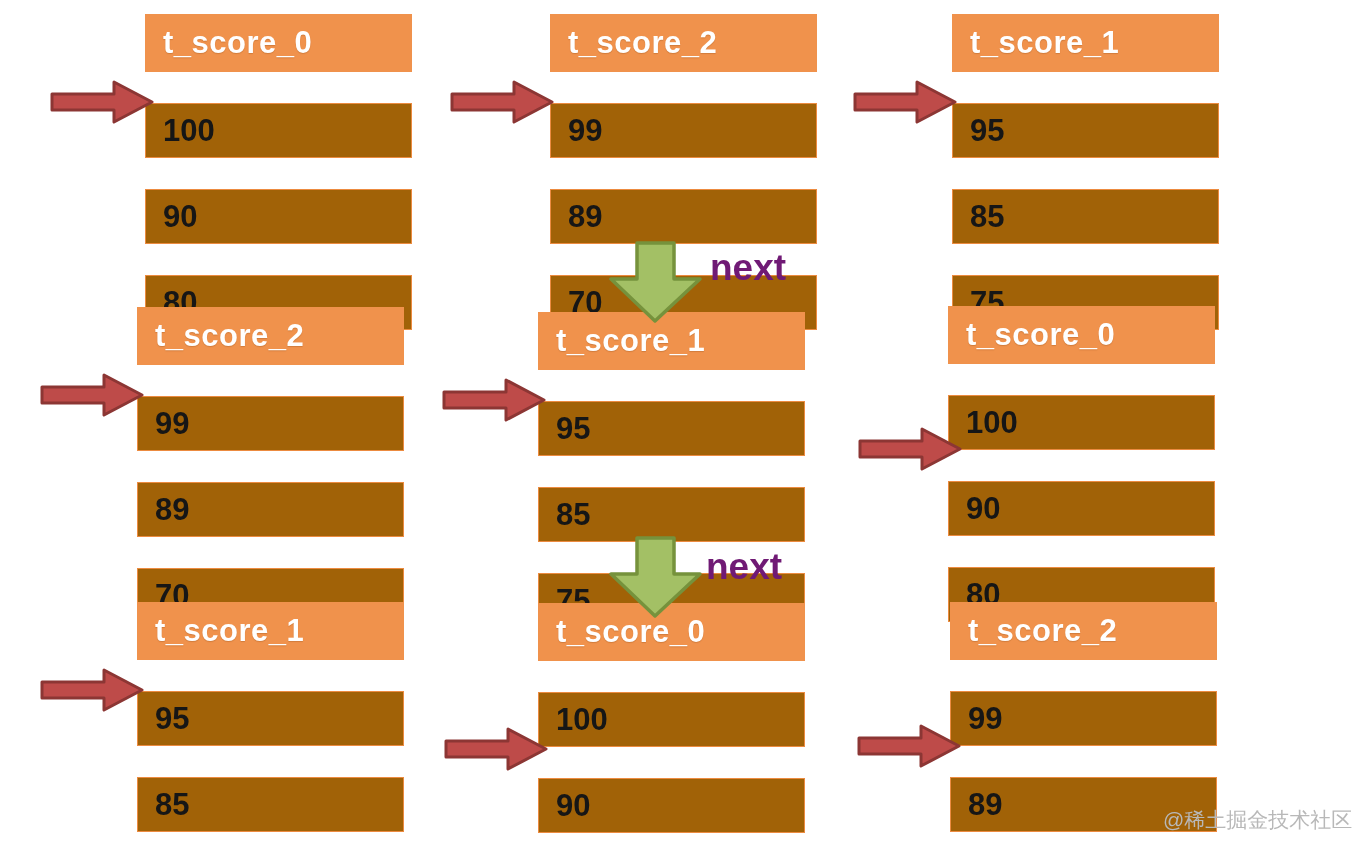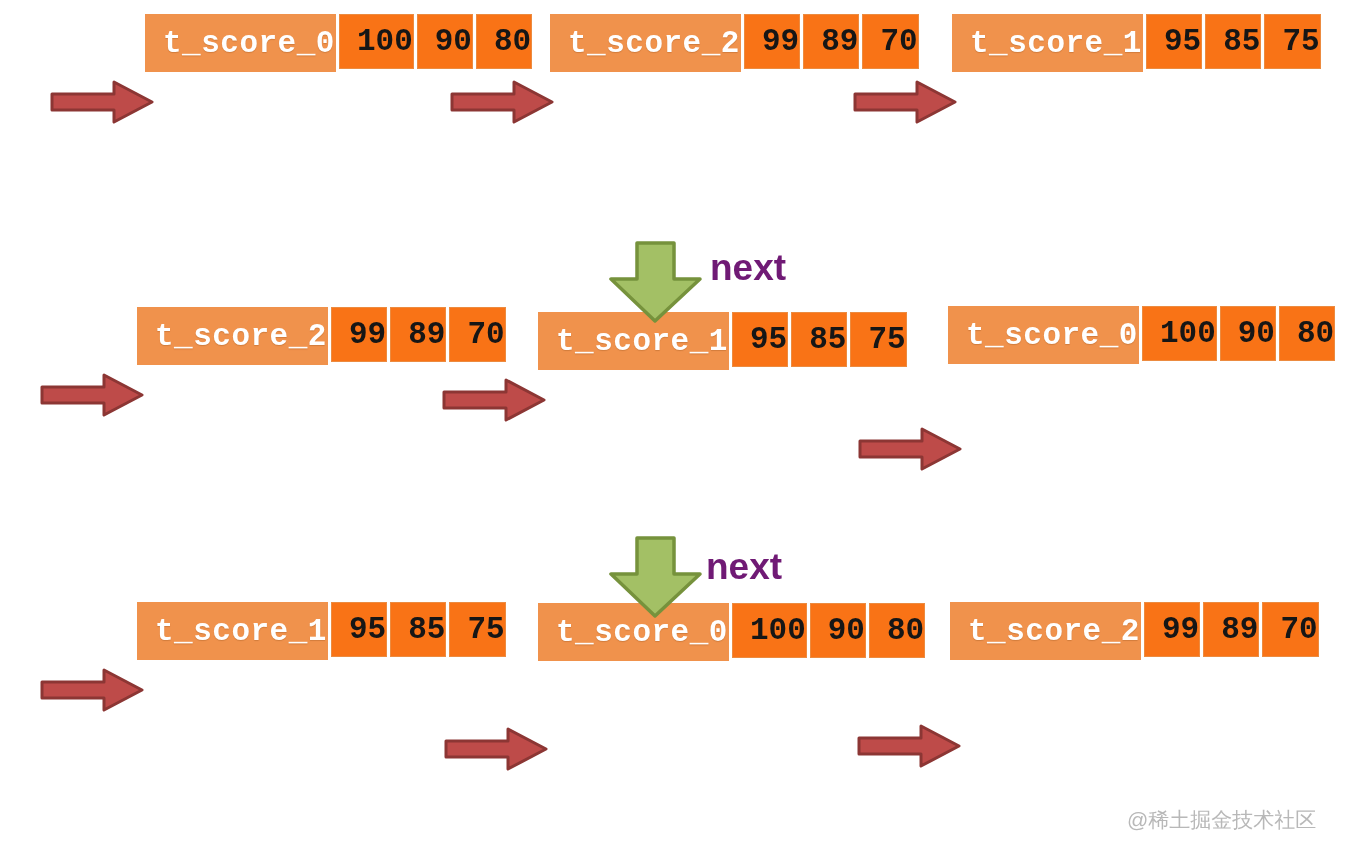--- a/index.html
+++ b/index.html
@@ -4,36 +4,35 @@
 <style>
   html, body { margin: 0; padding: 0; }
   body {
     width: 1354px; height: 852px; position: relative; overflow: hidden;
     background: #ffffff;
     font-family: "Liberation Sans", sans-serif;
   }
   
   .dtable {
     position: absolute; width: 267px;
-    display: flex; flex-direction: row; gap: 3px;
+    display: flex; flex-direction: column; gap: 3px;
     z-index: 1;
-    font-family: Liberation Mono, monospace;
   }
   .dtable .hdr {
     box-sizing: border-box; height: 58px; width: 100%;
     background: var(--orange); border: 1px solid var(--orange);
     color: #ffffff; font-weight: bold; font-size: 31px; letter-spacing: 0.5px;
     display: flex; align-items: center; padding-left: 17px;
     text-shadow: 0 1px 1px rgba(120,60,10,0.25);
   }
   .dtable .row {
     box-sizing: border-box; height: 55px; width: 100%;
-    background: #f97316; border: 1px solid var(--orange-border);
+    background: #a16207; border: 1px solid var(--orange-border);
     color: #161616; font-size: 31px; font-weight: 600;
-    display: flex; align-items: center; padding-left: 17px;
+    display: flex; align-items: center; padding-left: 17px; margin-top: 28px;
   }
   
   .pos-r1c1 { left: 145px; top: 14px; }
   .pos-r1c2 { left: 550px; top: 14px; }
   .pos-r1c3 { left: 952px; top: 14px; }
   .pos-r2c1 { left: 137px; top: 307px; }
   .pos-r2c2 { left: 538px; top: 312px; }
   .pos-r2c3 { left: 948px; top: 306px; }
   .pos-r3c1 { left: 137px; top: 602px; }
   .pos-r3c2 { left: 538px; top: 603px; }
@@ -62,21 +61,21 @@
   .pos-g0 { left: 608px; top: 241px; }
   .pos-g1 { left: 608px; top: 536px; }
   .next-label {
     position: absolute; z-index: 4;
     color: #701a75; font-size: 37px; font-weight: 600;
   }
   .pos-n0 { left: 710px; top: 247px; }
   .pos-n1 { left: 706px; top: 546px; }
   
   .watermark {
-    position: absolute; left: 1127px; top: 806px; z-index: 5;
+    position: absolute; left: 1163px; top: 806px; z-index: 5;
     color: #b8b8b8; font-size: 21px; font-weight: normal;
   }
 </style>
 </head>
 <body>
 
 <div class="dtable pos-r1c1">
   <div class="hdr">t_score_0</div>
   <div class="row">100</div>
   <div class="row">90</div>

